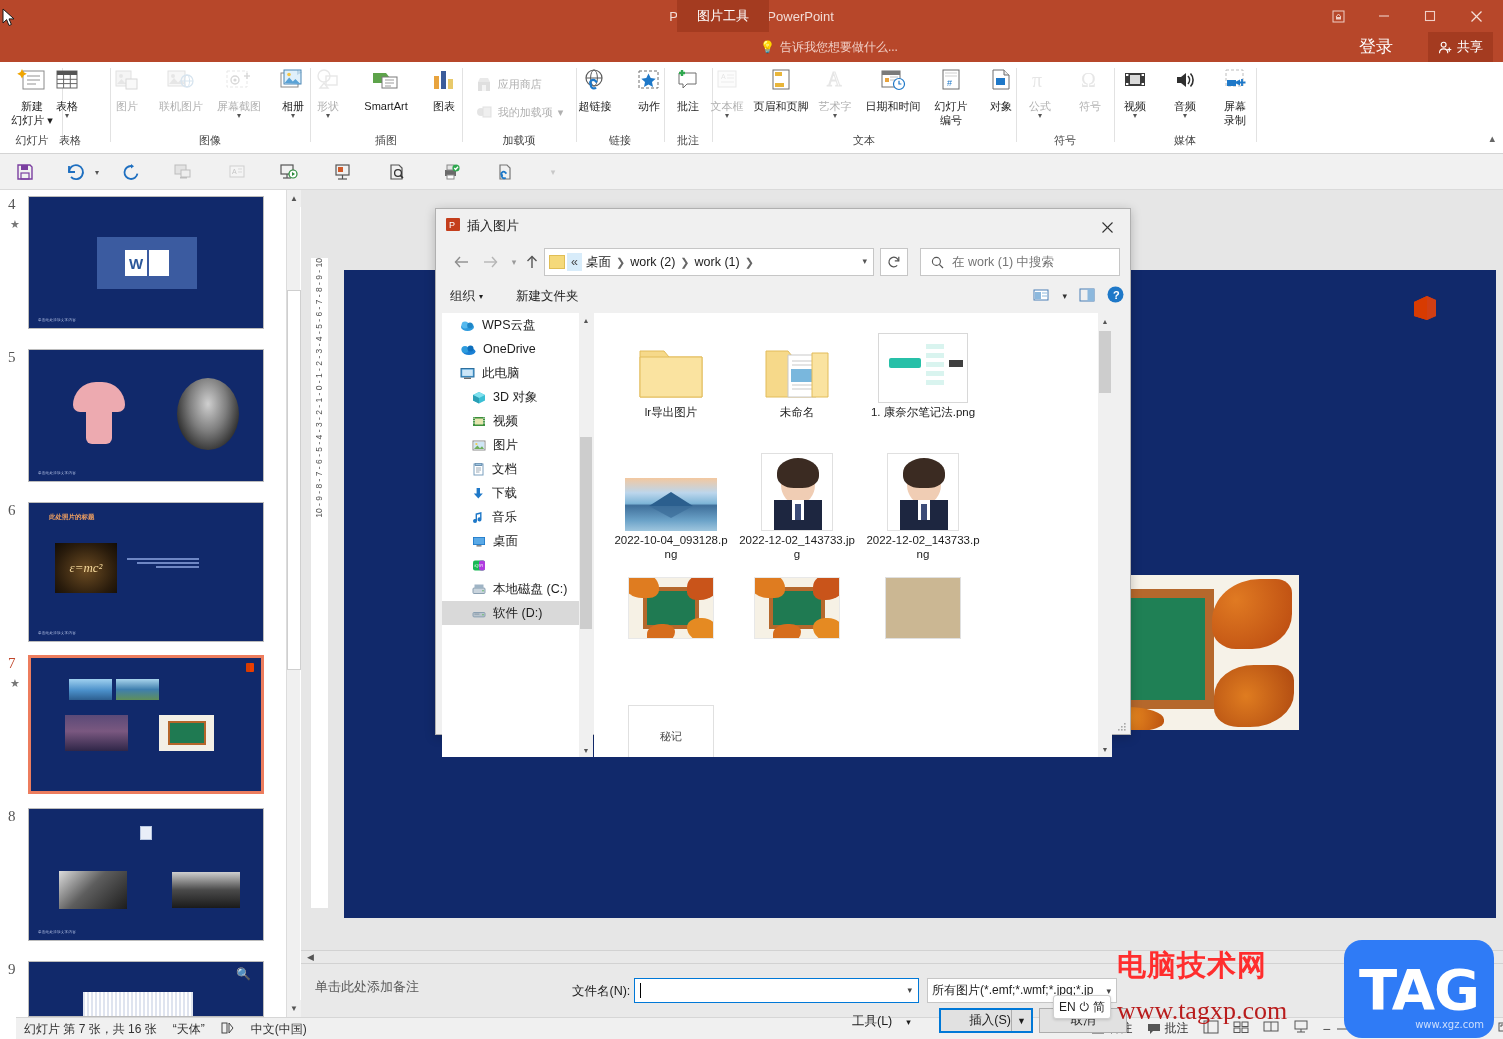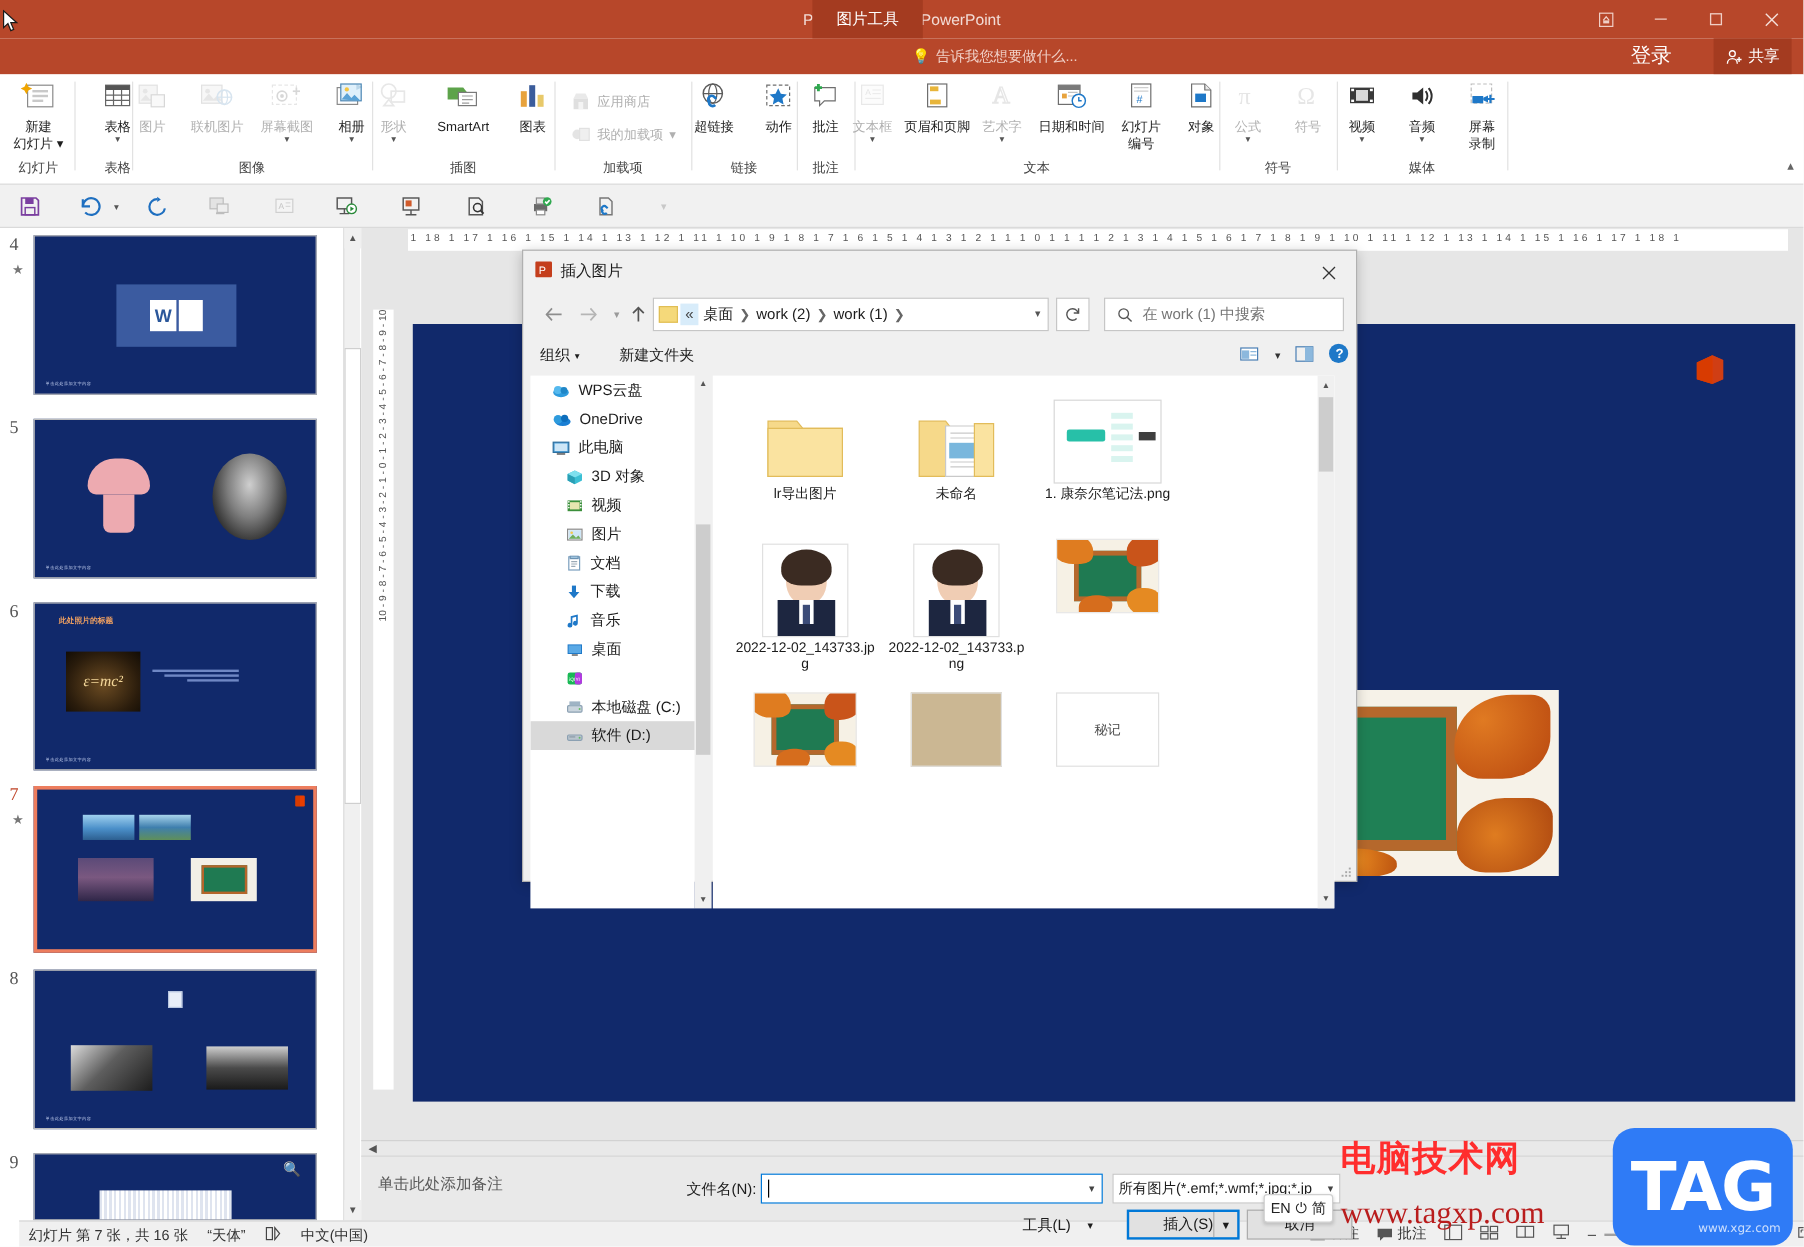--- a/index.html
+++ b/index.html
@@ -377,21 +377,21 @@
               </svg>
           </span>
           <span class="lbl">新建</span>
           <span class="lbl">幻灯片 ▾</span>
         </div>
       </div>
       <div class="glabel">幻灯片</div>
     </div>
     <div class="rsep" style="left:62px;"></div>
 
-    <div class="rgroup" style="left:76px;width:44px;">
+    <div class="rgroup" style="left:48px;width:44px;align-items:flex-end;">
       <div class="items">
         <div class="ritem">
           <span class="ico">
             <svg width="28" height="26" viewBox="0 0 28 26">
                 <rect x="4" y="3" width="20" height="17" fill="#fff" stroke="#666"></rect>
                 <rect x="4" y="3" width="20" height="4" fill="#555"></rect>
                 <line x1="10.6" y1="7" x2="10.6" y2="20" stroke="#666"></line>
                 <line x1="17.3" y1="7" x2="17.3" y2="20" stroke="#666"></line>
                 <line x1="4" y1="11.3" x2="24" y2="11.3" stroke="#666"></line>
                 <line x1="4" y1="15.6" x2="24" y2="15.6" stroke="#666"></line>
@@ -888,23 +888,20 @@
         <div style="position:absolute;left:20px;top:14px;width:230px;height:120px;background:#1f8055;border:9px solid #b5682c;"></div>
         <div style="position:absolute;left:248px;top:4px;width:80px;height:70px;background:radial-gradient(circle at 30% 30%,#e07a22,#b8470f);border-radius:60% 20% 50% 30%;"></div>
         <div style="position:absolute;left:0px;top:0px;width:90px;height:58px;background:radial-gradient(circle at 60% 40%,#e87f1e,#c04a10);border-radius:30% 60% 20% 50%;"></div>
         <div style="position:absolute;left:250px;top:90px;width:80px;height:62px;background:radial-gradient(circle at 40% 50%,#df7c20,#ad4710);border-radius:50% 25% 55% 30%;"></div>
         <div style="position:absolute;left:130px;top:132px;width:70px;height:24px;background:radial-gradient(circle at 50% 40%,#e88a21,#bb520f);border-radius:45% 55% 40% 60%;"></div>
       </div>
       <div class="slide-img-city"></div>
     </div>
   </div>
 
-  <div class="ruler-h">
-    <div style="padding:2px 2px;letter-spacing:2.6px;">1 18 1 17 1 16 1 15 1 14 1 13 1 12 1 11 1 10 1 9 1 8 1 7 1 6 1 5 1 4 1 3 1 2 1 1 1 0 1 1 1 1 2 1 3 1 4 1 5 1 6 1 7 1 8 1 9 1 10 1 11 1 12 1 13 1 14 1 15 1 16 1 17 1 18 1</div>
-  </div>
 
   <div class="ruler-v">
     <span>10 - 9 - 8 - 7 - 6 - 5 - 4 - 3 - 2 - 1 - 0 - 1 - 2 - 3 - 4 - 5 - 6 - 7 - 8 - 9 - 10</span>
   </div>
 
   <div class="notes-splitter">
     <div style="position:absolute;left:6px;top:1px;font-size:9px;color:#555;">◀</div>
   </div>
   <div class="notes-pane">
     <div class="notes-placeholder">单击此处添加备注</div>
@@ -1239,20 +1236,29 @@
                 <div style="position:absolute;left:47px;top:37px;width:18px;height:5px;background:#d9f4ef;"></div>
                 <div style="position:absolute;left:47px;top:46px;width:18px;height:5px;background:#d9f4ef;"></div>
                 <div style="position:absolute;left:70px;top:26px;width:14px;height:7px;background:#3f3f3f;"></div>
               </div>
             </div>
             <div class="fg-name">1. 康奈尔笔记法.png</div>
           </div>
 
           <div class="fg-cell">
             <div class="fg-thumb">
+              <div style="width:92px;height:53px;background:linear-gradient(180deg,#f3c8a0 0%,#bcd6ec 28%,#7fb6d8 48%,#3f6f9a 52%,#6ba2c8 80%,#9fc6de 100%);position:relative;overflow:hidden;">
+                <div style="position:absolute;left:24px;top:14px;width:0;height:0;border-left:22px solid transparent;border-right:22px solid transparent;border-bottom:14px solid #2b5f8e;"></div>
+                <div style="position:absolute;left:24px;top:28px;width:0;height:0;border-left:22px solid transparent;border-right:22px solid transparent;border-top:12px solid #3a6c98;opacity:.7;"></div>
+              </div>
+            </div>
+            <div class="fg-name">2022-10-04_093128.png</div>
+          </div>
+          <div class="fg-cell">
+            <div class="fg-thumb">
               <div style="width:72px;height:78px;background:#fff;border:1px solid #e0e0e0;position:relative;overflow:hidden;">
                 <div style="position:absolute;left:19px;top:8px;width:34px;height:42px;border-radius:50% 50% 46% 46%;background:#f0cdb4;"></div>
                 <div style="position:absolute;left:15px;top:4px;width:42px;height:30px;border-radius:50% 50% 40% 40%;background:#3b2b22;"></div>
                 <div style="position:absolute;left:12px;top:46px;width:48px;height:32px;background:#1d2640;"></div>
                 <div style="position:absolute;left:30px;top:46px;width:12px;height:20px;background:#fff;"></div>
                 <div style="position:absolute;left:33px;top:50px;width:6px;height:16px;background:#3c4c78;"></div>
               </div>
             </div>
             <div class="fg-name">2022-12-02_143733.jpg</div>
           </div>

